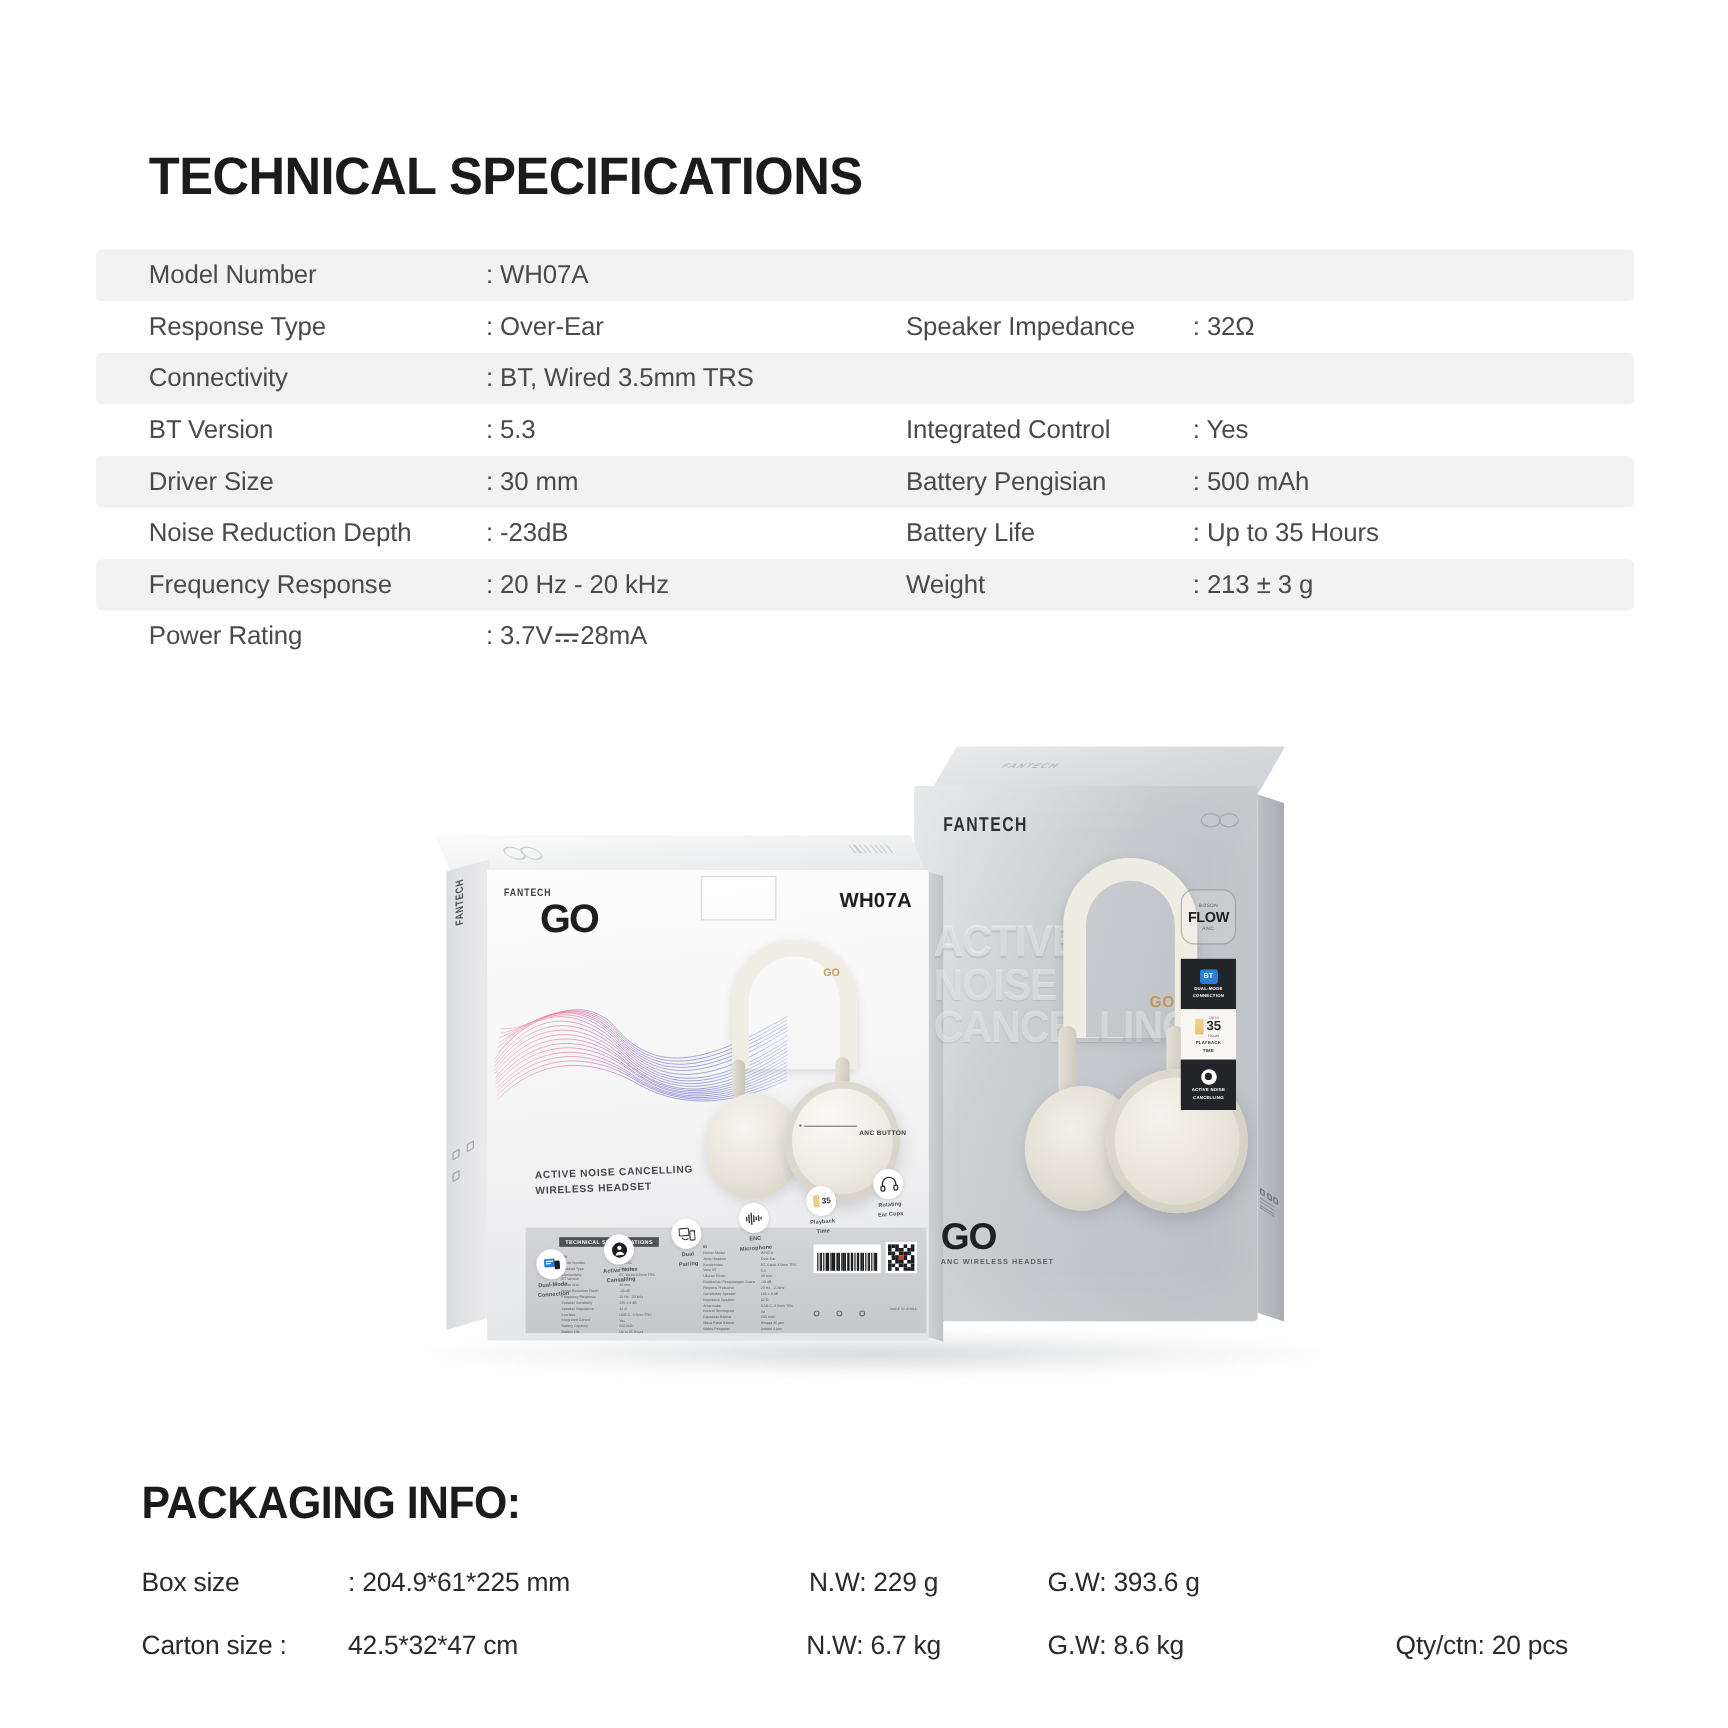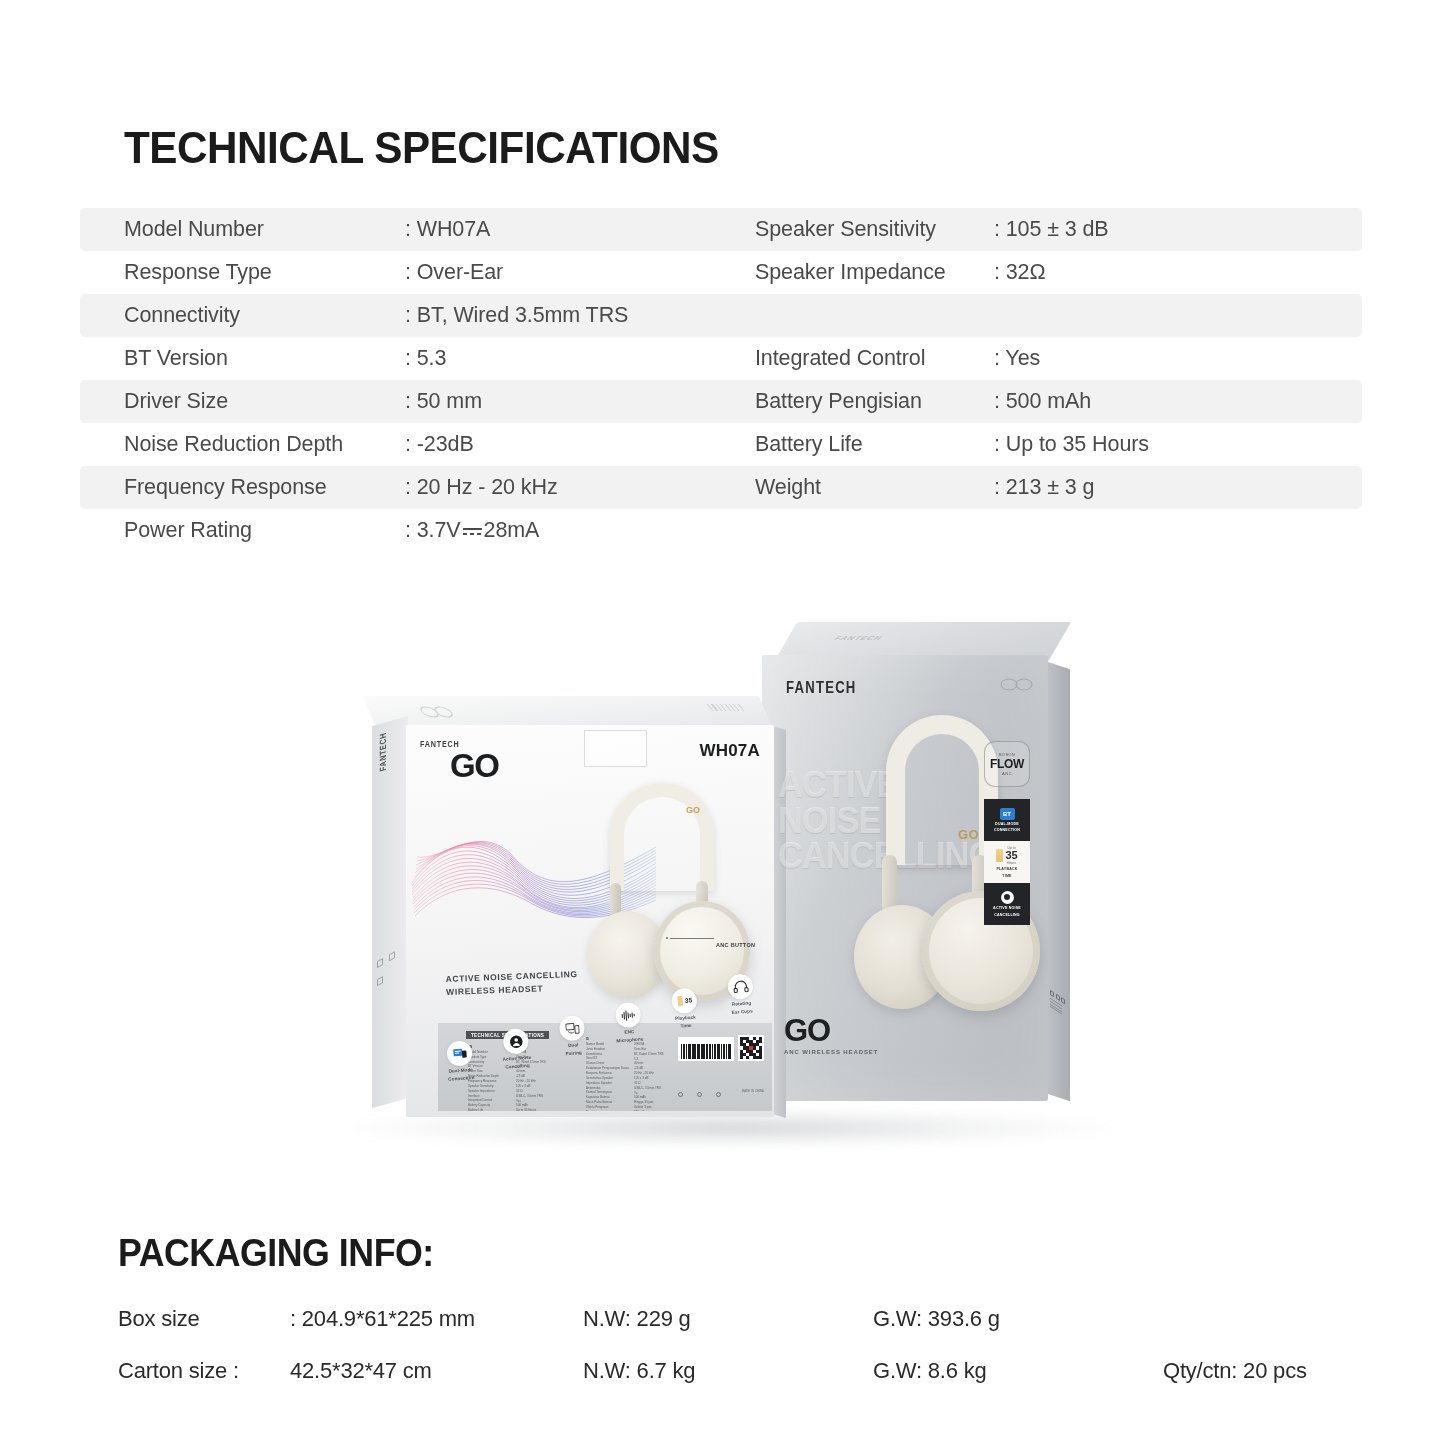--- a/index.html
+++ b/index.html
@@ -57,21 +57,21 @@
   .dc-sym i:nth-child(3){ top:6px; left:7px; width:4px; }
   .dc-sym i:nth-child(4){ top:6px; left:14px; width:4px; }
 
   
   .pack-grid { position:absolute; left:118px; top:1293px; width:1230px; }
   .pack-row { display:flex; height:52px; align-items:center; }
   .pk { font-size:22px; color:#2a2a2a; letter-spacing:-0.2px; white-space:nowrap; }
   .pk.c1 { width:172px; }
   .pk.c1b{ width:172px; }
   .pk.c2 { width:293px; }
-  .pk.c3 { width:290px; }
+  .pk.c3 { width:290px;text-align:center; }
   .pk.c4 { width:290px; }
 
   
   .scene { position:absolute; left:0px; top:600px; width:1440px; height:620px; }
 
   .floor-shadow {
     position:absolute; left:350px; top:508px; width:760px; height:40px;
     background:radial-gradient(ellipse at 50% 50%, rgba(120,125,132,0.30) 0%, rgba(140,145,152,0.10) 45%, rgba(255,255,255,0) 75%);
     filter:blur(4px);
   }
@@ -342,24 +342,20 @@
 <body>
 
 <div class="title-spec">TECHNICAL SPECIFICATIONS</div>
 
 <div class="spec-table">
   <div class="spec-row alt">
     <div class="spec-cell left">
       <span class="spec-key">Model Number</span>
       <span class="spec-val">: WH07A</span>
     </div>
-    <div class="spec-cell right">
-      <span class="spec-key">Speaker Sensitivity</span>
-      <span class="spec-val">: 105 ± 3 dB</span>
-    </div>
   </div>
   <div class="spec-row">
     <div class="spec-cell left">
       <span class="spec-key">Response Type</span>
       <span class="spec-val">: Over-Ear</span>
     </div>
     <div class="spec-cell right">
       <span class="spec-key">Speaker Impedance</span>
       <span class="spec-val">: 32Ω</span>
     </div>
@@ -376,21 +372,21 @@
       <span class="spec-val">: 5.3</span>
     </div>
     <div class="spec-cell right">
       <span class="spec-key">Integrated Control</span>
       <span class="spec-val">: Yes</span>
     </div>
   </div>
   <div class="spec-row alt">
     <div class="spec-cell left">
       <span class="spec-key">Driver Size</span>
-      <span class="spec-val">: 50 mm</span>
+      <span class="spec-val">: 30 mm</span>
     </div>
     <div class="spec-cell right">
       <span class="spec-key">Battery Pengisian</span>
       <span class="spec-val">: 500 mAh</span>
     </div>
   </div>
   <div class="spec-row">
     <div class="spec-cell left">
       <span class="spec-key">Noise Reduction Depth</span>
       <span class="spec-val">: -23dB</span>

